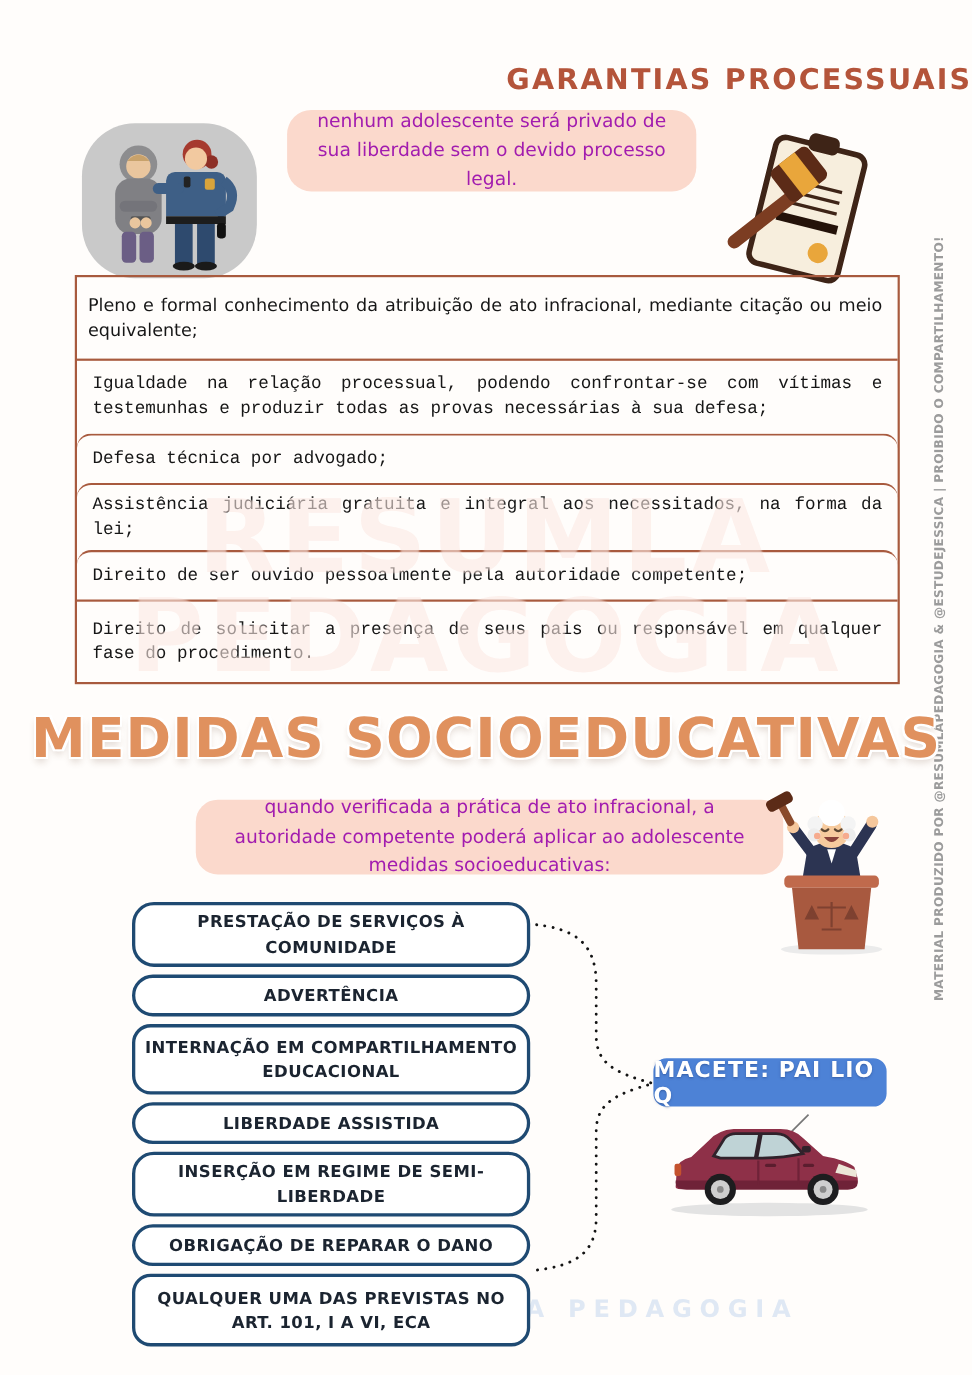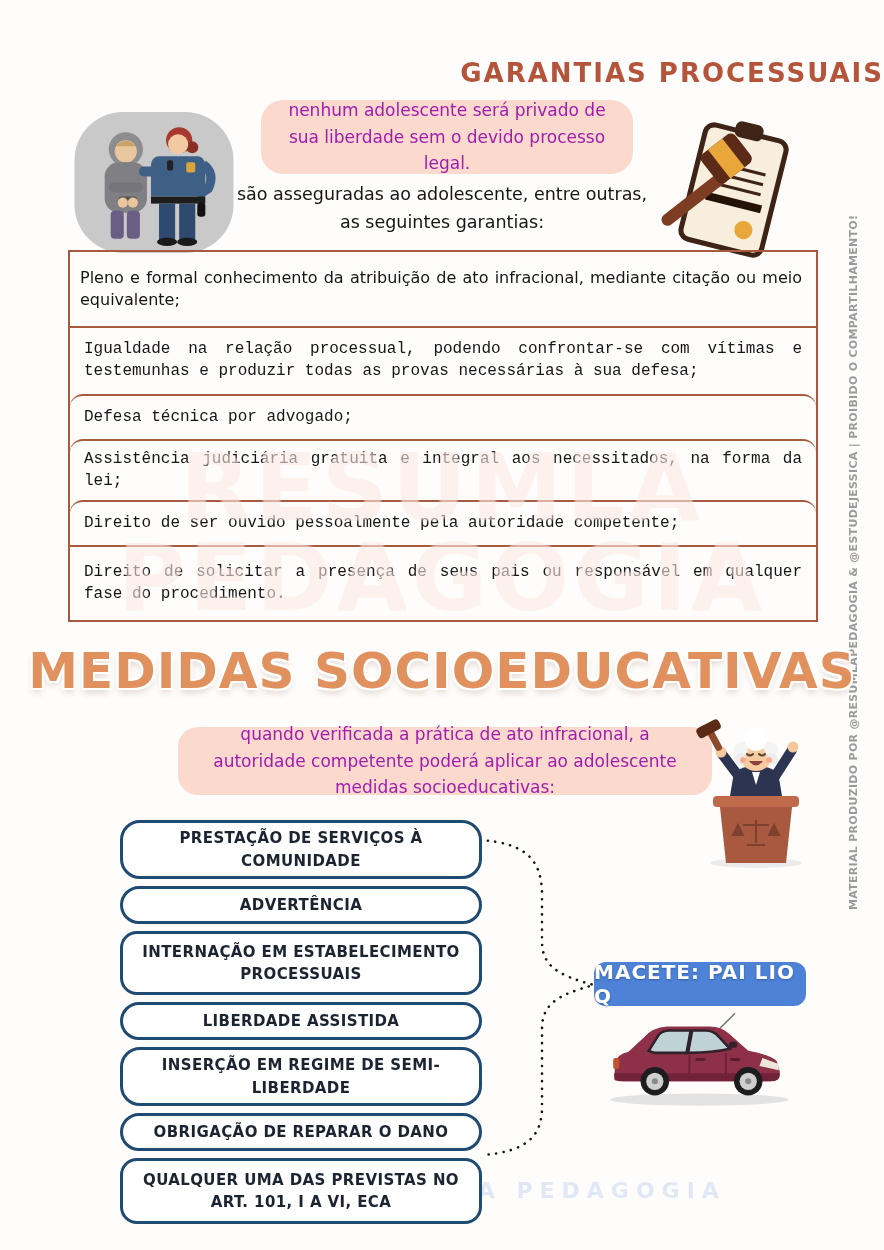--- a/index.html
+++ b/index.html
@@ -104,21 +104,20 @@
     <rect x="88" y="99" width="16" height="36" fill="#2e4a6e"></rect>
     <rect x="108" y="99" width="16" height="36" fill="#2e4a6e"></rect>
     <ellipse cx="96" cy="137" rx="10" ry="4" fill="#1a1a1a"></ellipse>
     <ellipse cx="116" cy="137" rx="10" ry="4" fill="#1a1a1a"></ellipse>
   </svg>
 
   <div id="pink1" class="pink-box">
     <span>nenhum adolescente será privado de sua liberdade sem o devido processo legal.</span>
   </div>
 
-  <div class="sub-intro">são asseguradas ao adolescente, entre outras, as seguintes garantias:</div>
 
   <svg id="gavel-illo" class="illo" viewBox="0 0 175 150">
     <g transform="rotate(14 95 78)">
       <rect x="58" y="20" width="82" height="116" rx="9" fill="#f7eedd" stroke="#3e2417" stroke-width="5"></rect>
       <rect x="86" y="10" width="28" height="16" rx="6" fill="#3e2417"></rect>
       <line x1="76" y1="56" x2="126" y2="56" stroke="#3e2417" stroke-width="3"></line>
       <line x1="76" y1="66" x2="126" y2="66" stroke="#3e2417" stroke-width="3"></line>
       <line x1="76" y1="76" x2="126" y2="76" stroke="#3e2417" stroke-width="3"></line>
       <rect x="74" y="86" width="56" height="8" fill="#241209"></rect>
       <circle cx="118" cy="114" r="9" fill="#e9a63b"></circle>
@@ -190,21 +189,21 @@
   </svg>
 
   <div class="pill-col">
     <div class="pill">
         <span>PRESTAÇÃO DE SERVIÇOS À COMUNIDADE</span>
       </div>
     <div class="pill">
         <span>ADVERTÊNCIA</span>
       </div>
     <div class="pill tall">
-        <span>INTERNAÇÃO EM ESTABELECIMENTO PROCESSUAIS</span>
+        <span>INTERNAÇÃO EM COMPARTILHAMENTO EDUCACIONAL</span>
       </div>
     <div class="pill">
         <span>LIBERDADE ASSISTIDA</span>
       </div>
     <div class="pill">
         <span>INSERÇÃO EM REGIME DE SEMI-LIBERDADE</span>
       </div>
     <div class="pill">
         <span>OBRIGAÇÃO DE REPARAR O DANO</span>
       </div>

